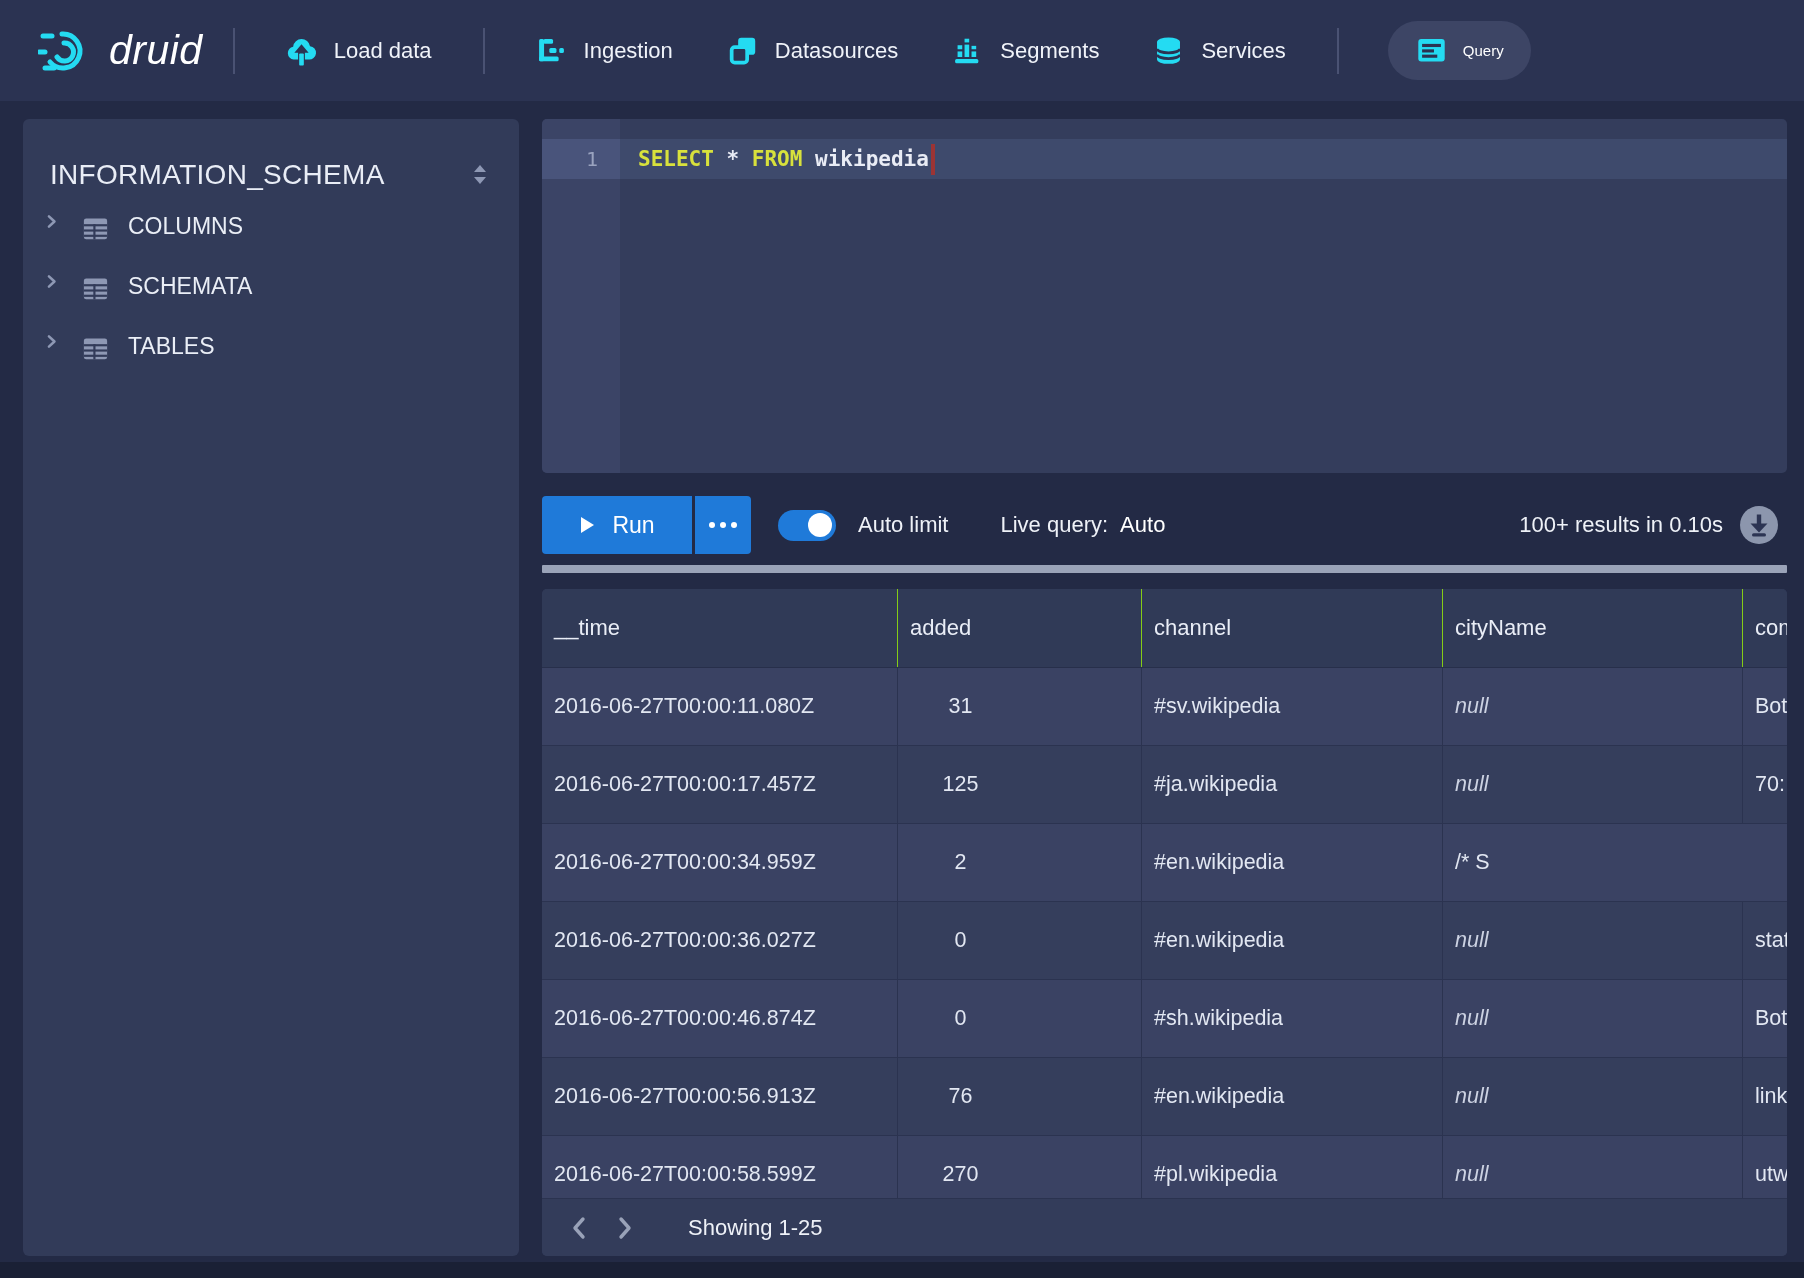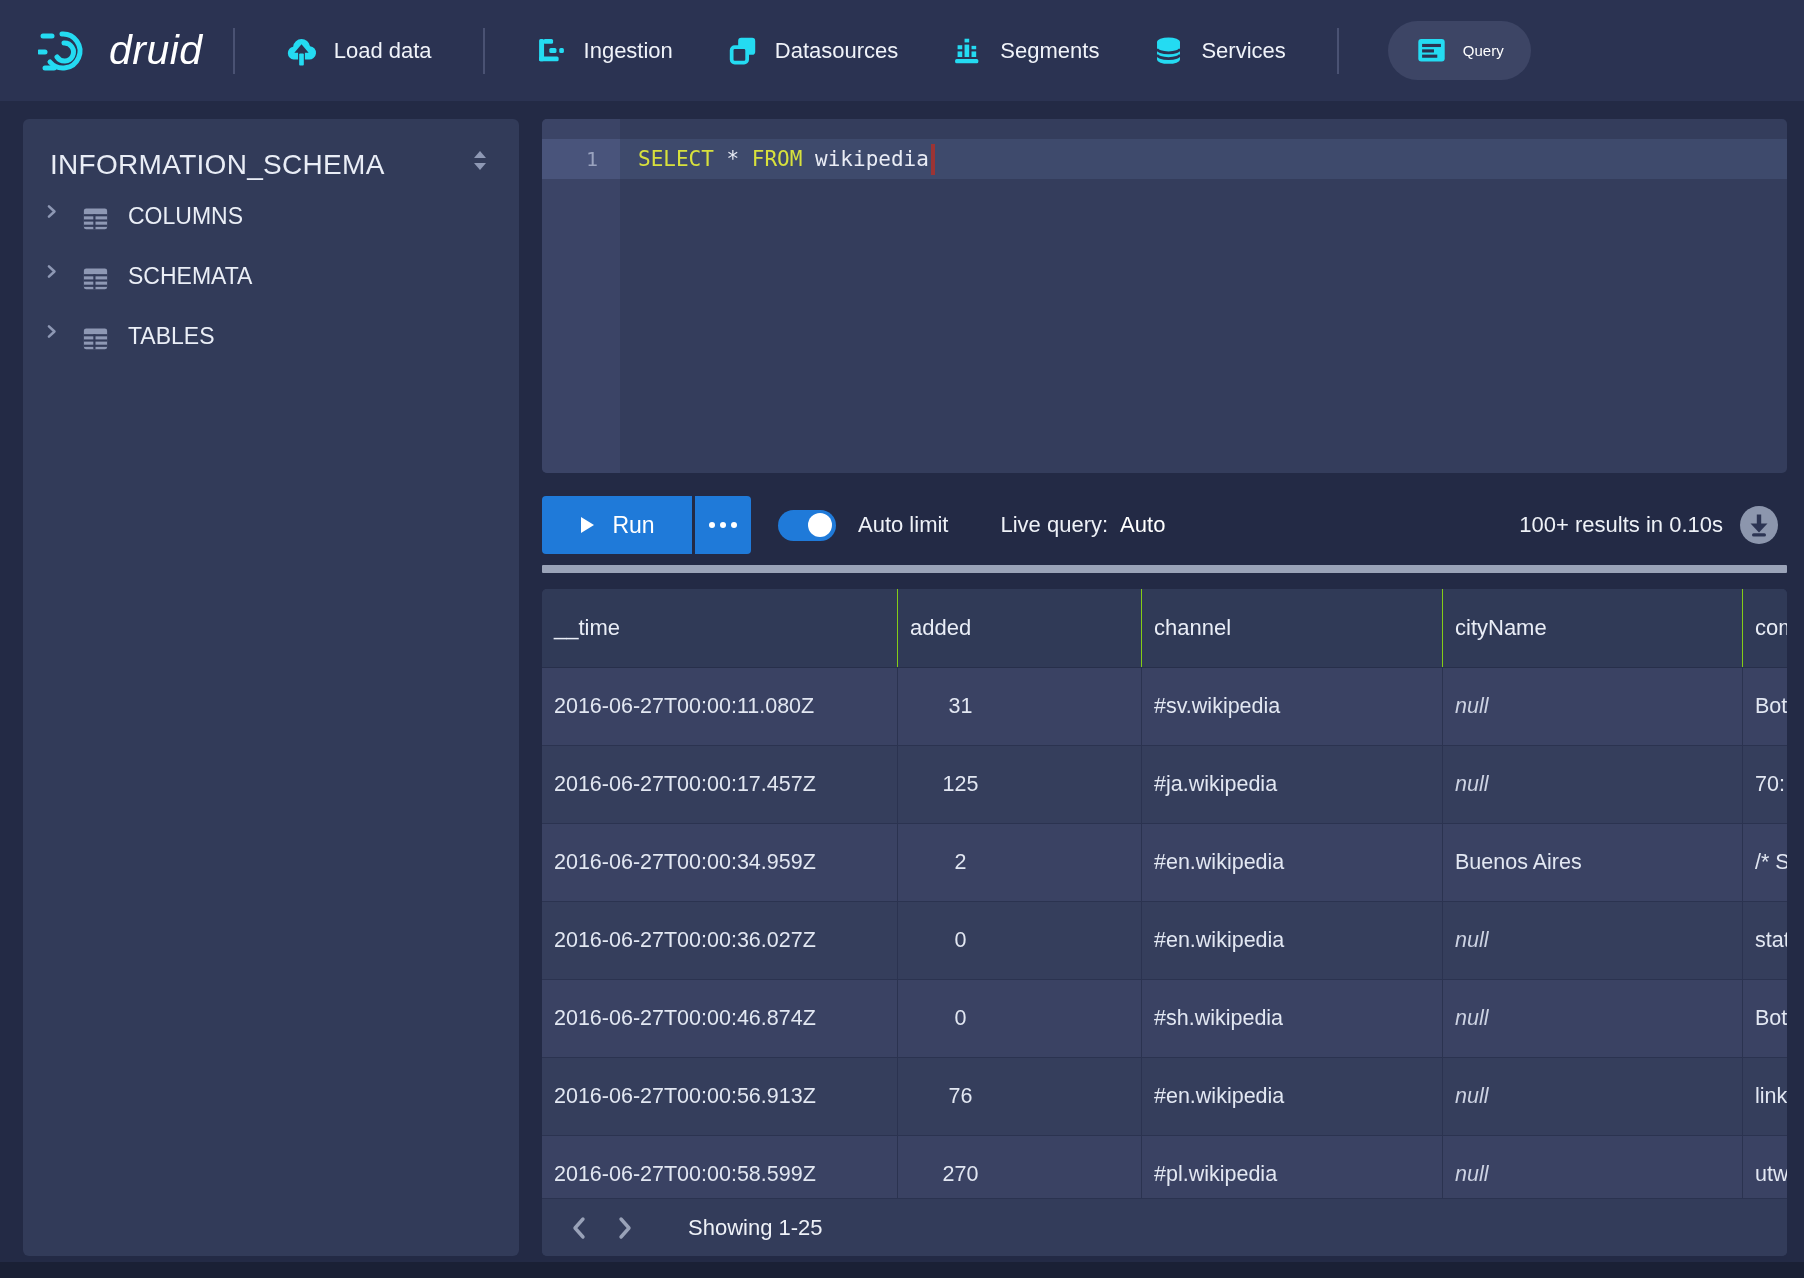--- a/index.html
+++ b/index.html
@@ -14,39 +14,39 @@
   .nav-item { display:flex; align-items:center; gap:17px; padding:0 27px; height:101px; font-size:22px; color:#f0f3f9; cursor:pointer; }
   .nav-item svg { width:31px; height:31px; }
   .query-pill { display:flex; align-items:center; gap:15px; background:#3d4565; border-radius:30px; height:59px; padding:0 27px; margin-left:25px; font-size:15px; color:#ffffff; cursor:pointer; }
   .query-pill svg { width:33px; height:33px; }
 
   
   .content { position:absolute; top:119px; left:23px; right:17px; display:flex; }
 
   
   .sidebar { width:496px; flex:none; height:1137px; background:#323b59; border-radius:6px; }
-  .sidebar-header { display:flex; align-items:flex-start; justify-content:space-between; padding:30px 30px 0 27px; }
+  .sidebar-header { display:flex; align-items:center; justify-content:space-between; padding:40px 30px 0 27px; }
   .sidebar-title { font-size:28px; font-weight:400; color:#e9edf6; letter-spacing:0.3px; }
   .sort-btn { cursor:pointer; display:flex; }
   .tree { margin-top:22px; }
   .tree-item { height:60px; display:flex; align-items:flex-start; padding-left:20px; cursor:pointer; }
   .tree-item .chev { margin-right:20px; display:flex; }
   .tree-item .th-ic { margin-right:17px; display:flex; }
   .tree-label { font-size:23px; color:#eaeef6; }
 
   
   .workspace { flex:1; margin-left:23px; display:flex; flex-direction:column; min-width:0; }
 
   
   .editor-panel { height:354px; background:#343d5c; border-radius:5px; position:relative; overflow:hidden; cursor:text; }
   .gutter { position:absolute; left:0; top:0; bottom:0; width:78px; background:#3b4466; }
   .hl-row { position:absolute; left:78px; right:0; top:20px; height:40px; background:#3e4a6c; }
   .hl-gutter { position:absolute; left:0; width:78px; top:20px; height:40px; background:#49547b; }
   .line-num { position:absolute; left:0; top:20px; width:78px; height:40px; line-height:40px; text-align:right; padding-right:22px; color:#9aa3bf; font-family:"DejaVu Sans Mono", monospace; font-size:20px; }
-  .code-line { position:absolute; left:78px; right:0; top:20px; height:40px; display:flex; align-items:center; padding-left:18px; font-family:"DejaVu Sans Mono", monospace; font-size:21px; color:#e9ecf5; white-space:pre; }
+  .code-line { position:absolute; left:78px; right:0; top:20px; height:40px; display:flex; align-items:center; padding-left:18px; font-family:"DejaVu Sans Mono", monospace; font-size:21px; color:#e9ecf5; white-space:pre;font-weight:bold; }
   .kw { color:#d8e13c; }
   .caret { width:4px; height:31px; background:#9c3434; margin-left:2px; }
 
   
   .runbar { margin-top:23px; height:58px; display:flex; align-items:center; }
   .run-btn { width:150px; height:58px; background:#1f7ad9; border-radius:4px 0 0 4px; display:flex; align-items:center; justify-content:center; gap:16px; color:#fff; font-size:23px; cursor:pointer; }
   .more-btn { width:56px; height:58px; background:#1f7ad9; border-radius:0 4px 4px 0; margin-left:3px; display:flex; align-items:center; justify-content:center; gap:5px; cursor:pointer; }
   .dot { width:6px; height:6px; border-radius:50%; background:#fff; }
   .switch { margin-left:27px; width:58px; height:31px; border-radius:16px; background:#1f7ad9; position:relative; cursor:pointer; flex:none; }
   .knob { position:absolute; right:4px; top:3px; width:24px; height:24px; border-radius:50%; background:#ffffff; }
@@ -313,21 +313,20 @@
           <div class="td c0">2016-06-27T00:00:17.457Z</div>
           <div class="td c1">125</div>
           <div class="td c2">#ja.wikipedia</div>
           <div class="td c3 is-null">null</div>
           <div class="td c4">70:</div>
         </div>
         <div class="tr">
           <div class="td c0">2016-06-27T00:00:34.959Z</div>
           <div class="td c1">2</div>
           <div class="td c2">#en.wikipedia</div>
-          <div class="td c3">Buenos Aires</div>
           <div class="td c4">/* S</div>
         </div>
         <div class="tr">
           <div class="td c0">2016-06-27T00:00:36.027Z</div>
           <div class="td c1">0</div>
           <div class="td c2">#en.wikipedia</div>
           <div class="td c3 is-null">null</div>
           <div class="td c4">stat</div>
         </div>
         <div class="tr">

